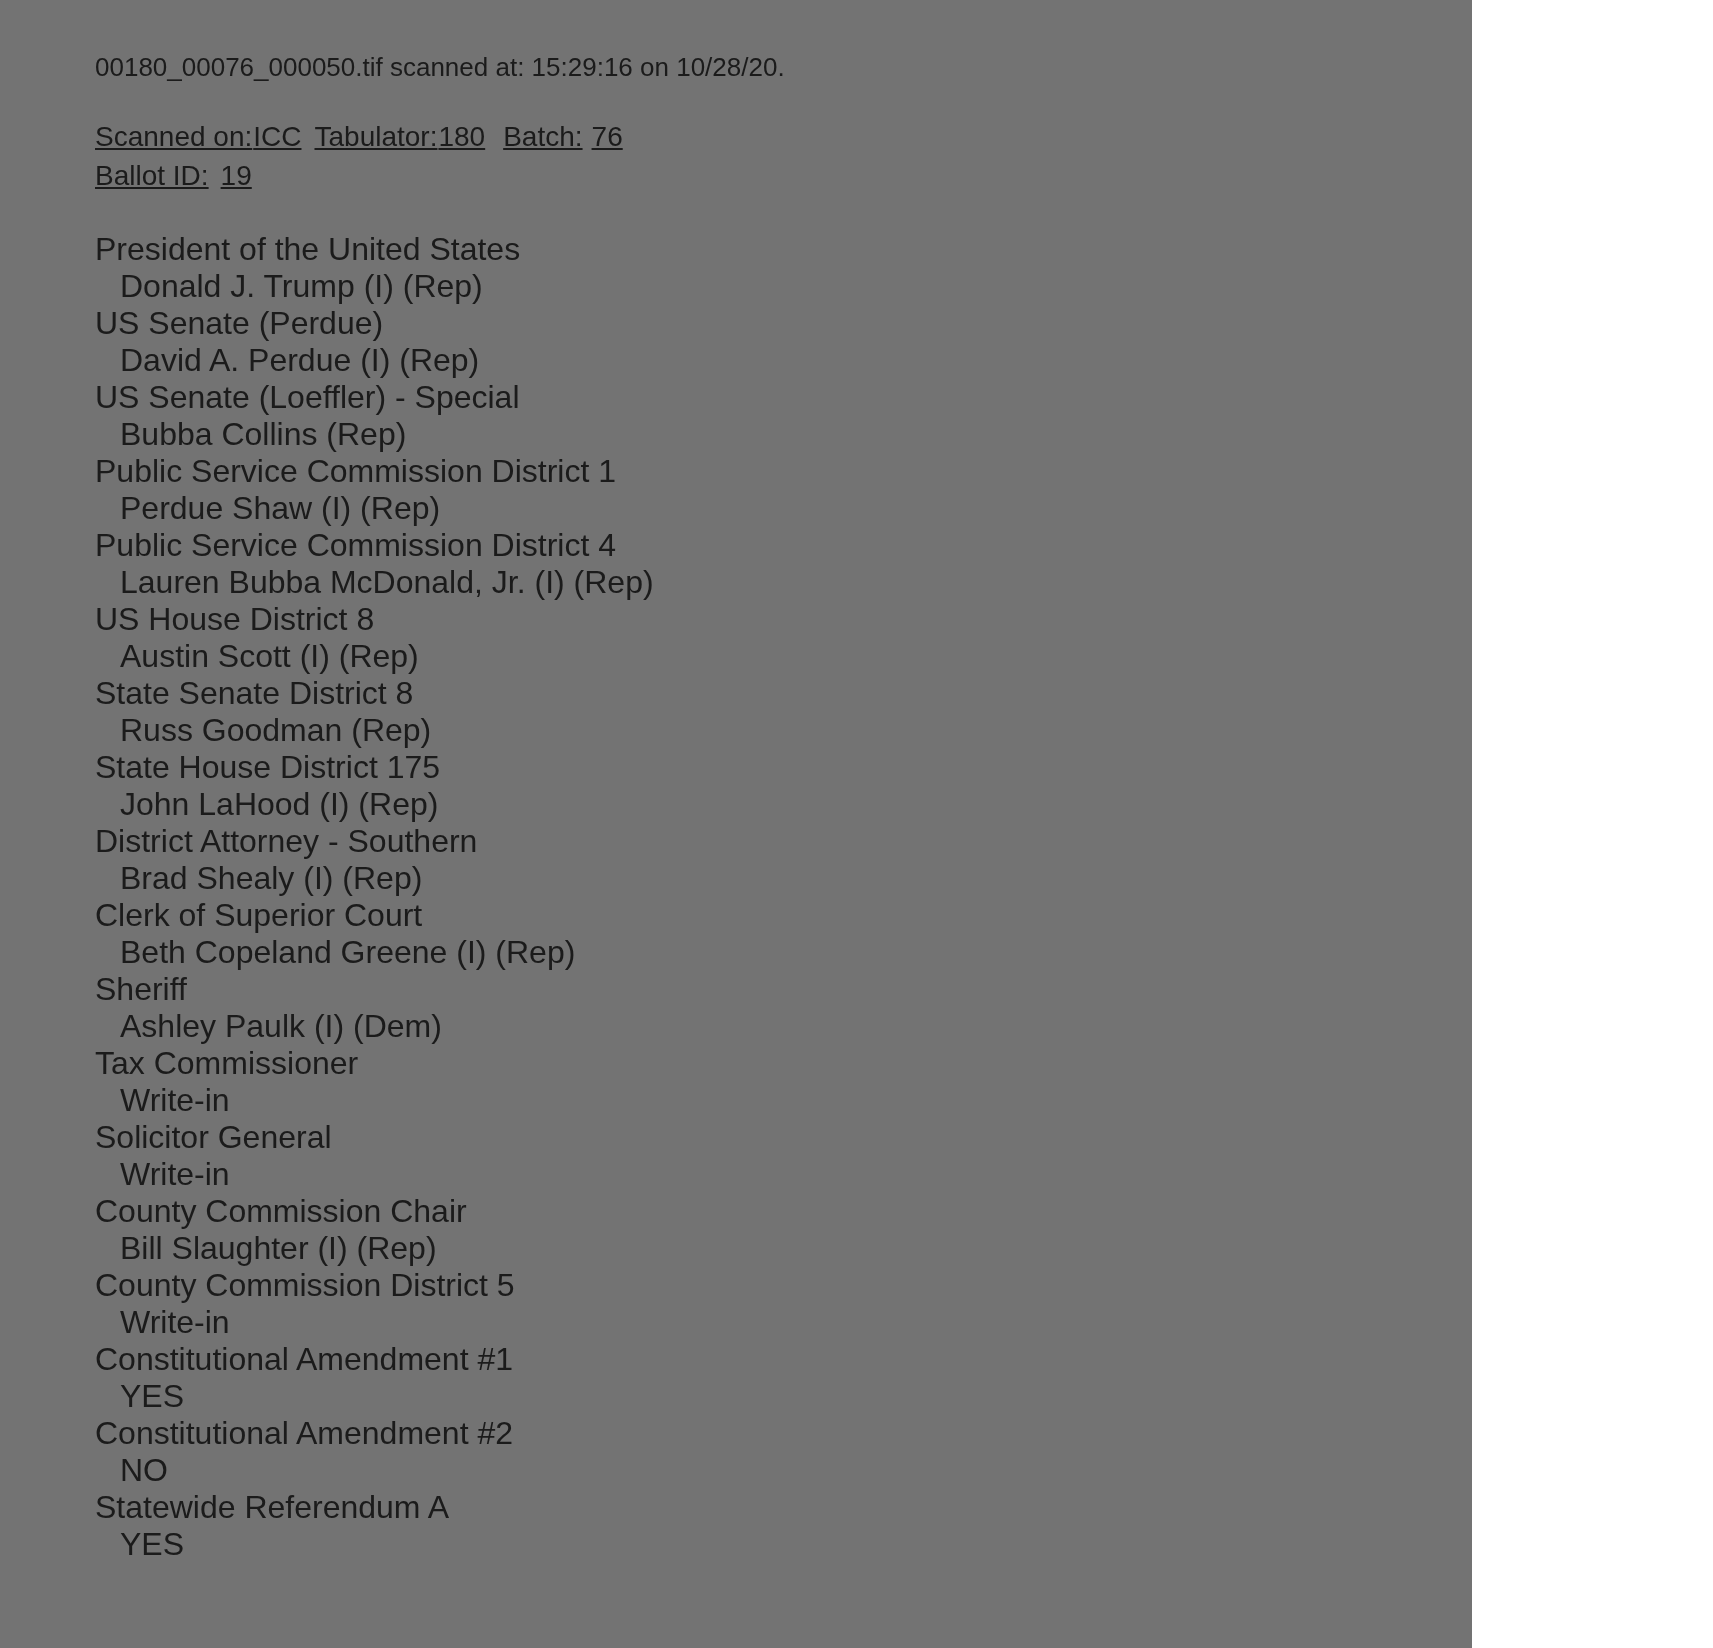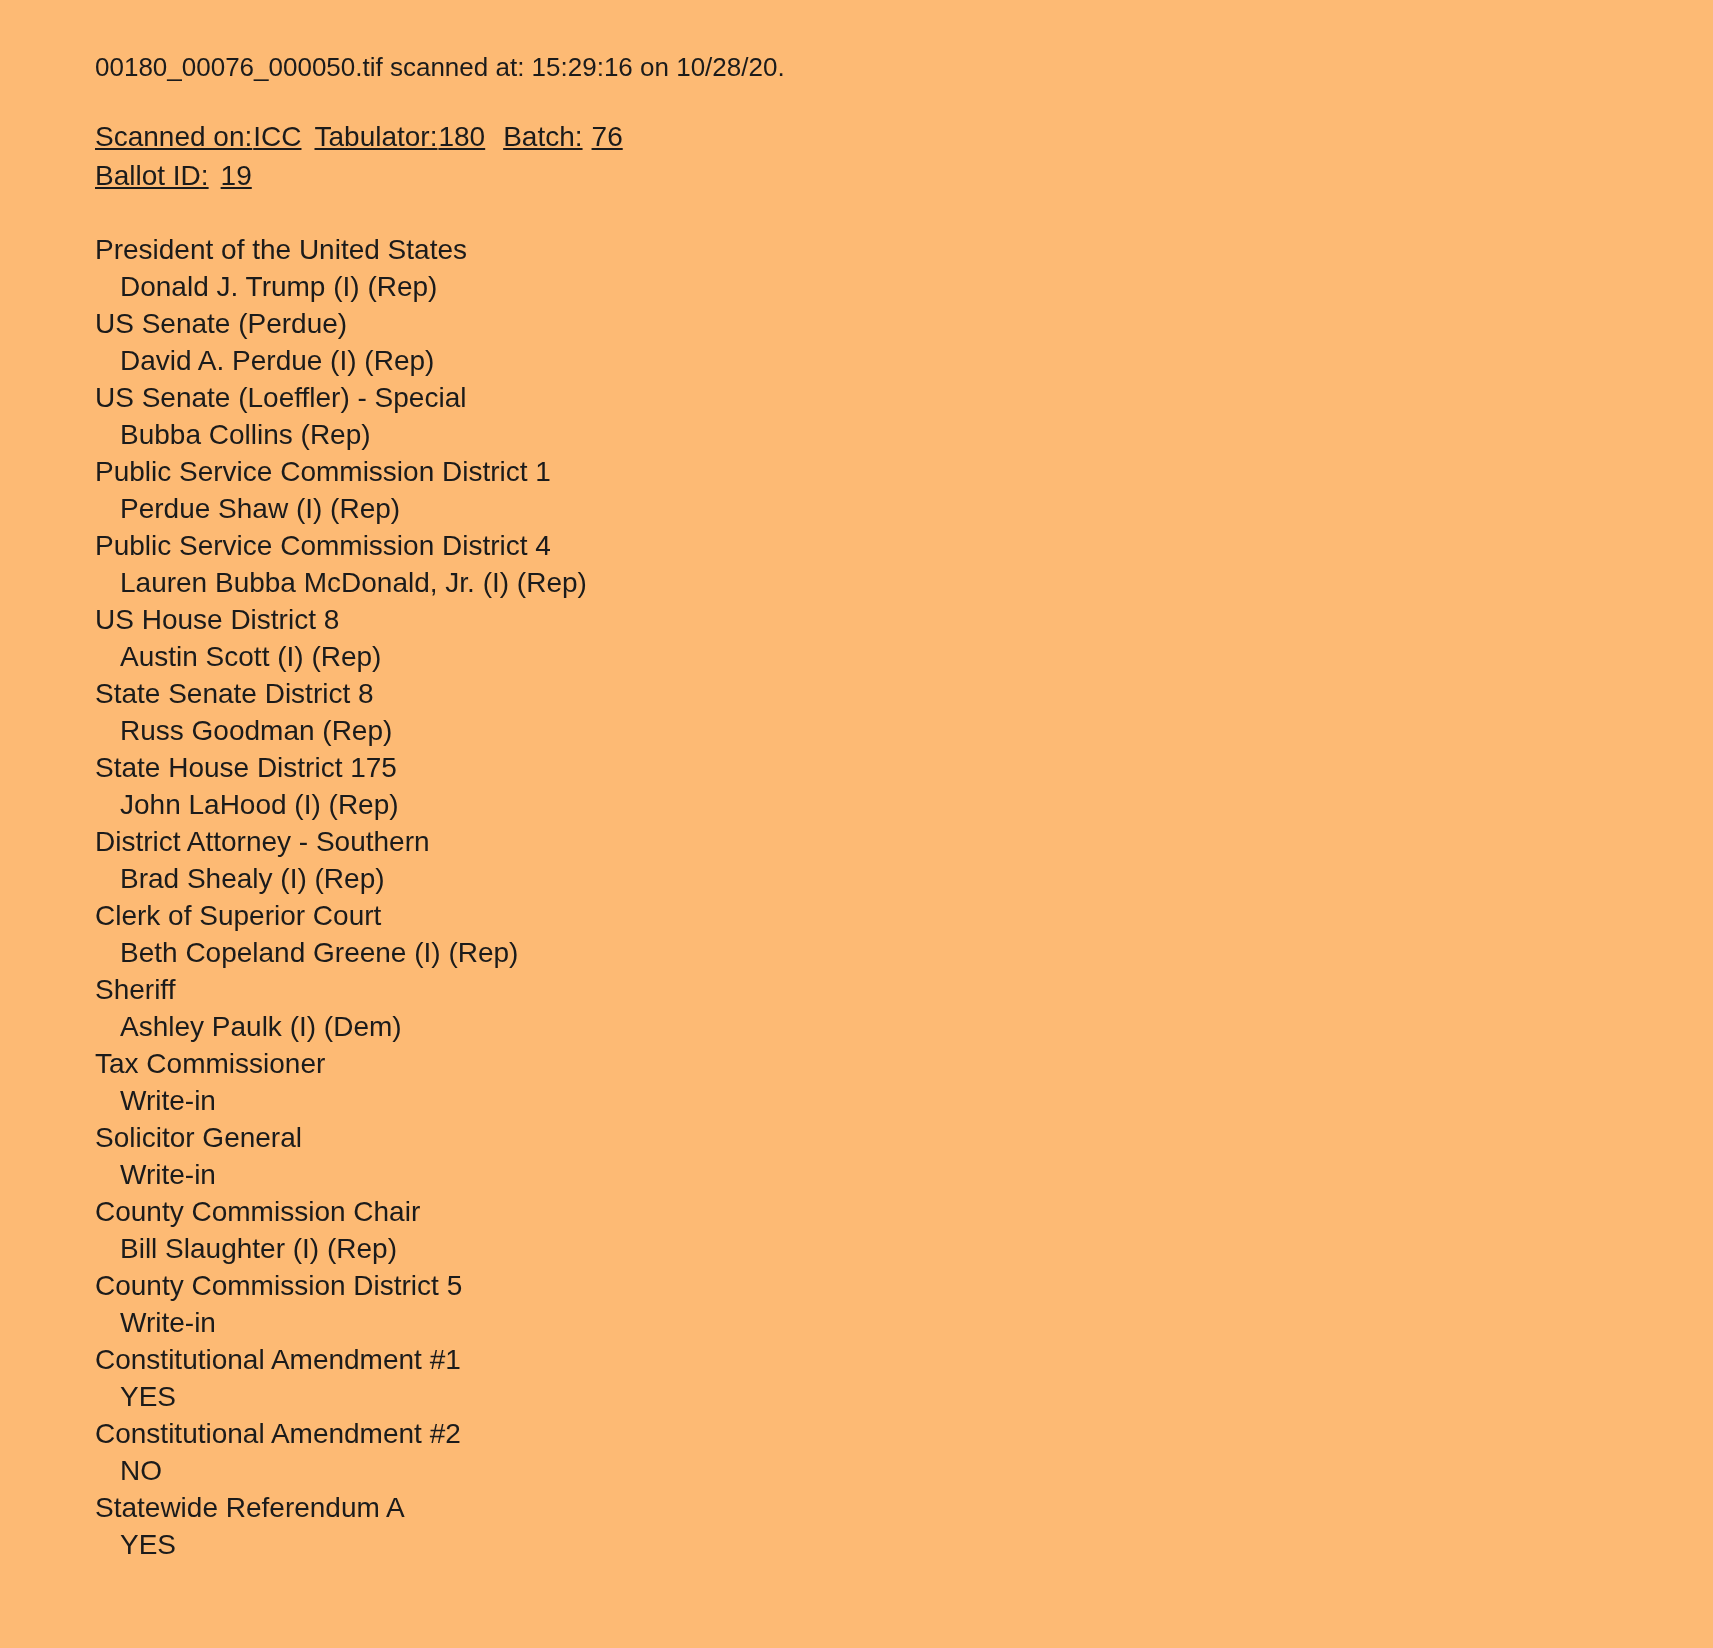--- a/index.html
+++ b/index.html
@@ -8,23 +8,23 @@
     height: 1648px;
     background: #ffffff;
   }
   body {
     font-family: "Liberation Sans", "DejaVu Sans", sans-serif;
     color: #1b1b1b;
     overflow: hidden;
   }
   .page {
     position: relative;
-    width: 1713px;
+    width: 1472px;
     height: 1648px;
-    background: #fdba74;
+    background: #737373;
     padding: 51px 40px 0 95px;
   }
   .scan-line {
     font-size: 26px;
     line-height: 33px;
     white-space: nowrap;
   }
   .meta-block {
     margin-top: 33px;
     font-size: 28px;
@@ -32,21 +32,21 @@
   }
   .meta-line { white-space: nowrap; text-decoration: underline; }
   .meta-line .v-icc        { margin-left: 1px; }
   .meta-line .l-tabulator  { margin-left: 13px; }
   .meta-line .v-tabulator  { margin-left: 1px; }
   .meta-line .l-batch      { margin-left: 18px; }
   .meta-line .v-batch      { margin-left: 9px; }
   .meta-line .v-ballot     { margin-left: 12px; text-align: right; }
   .contest-list {
     margin-top: 36px;
-    font-size: 28px;
+    font-size: 32px;
     line-height: 37px;
   }
   .contest-office {
     white-space: nowrap;
   }
   .contest-selection {
     white-space: nowrap;
     padding-left: 25px;
   }
 </style>

